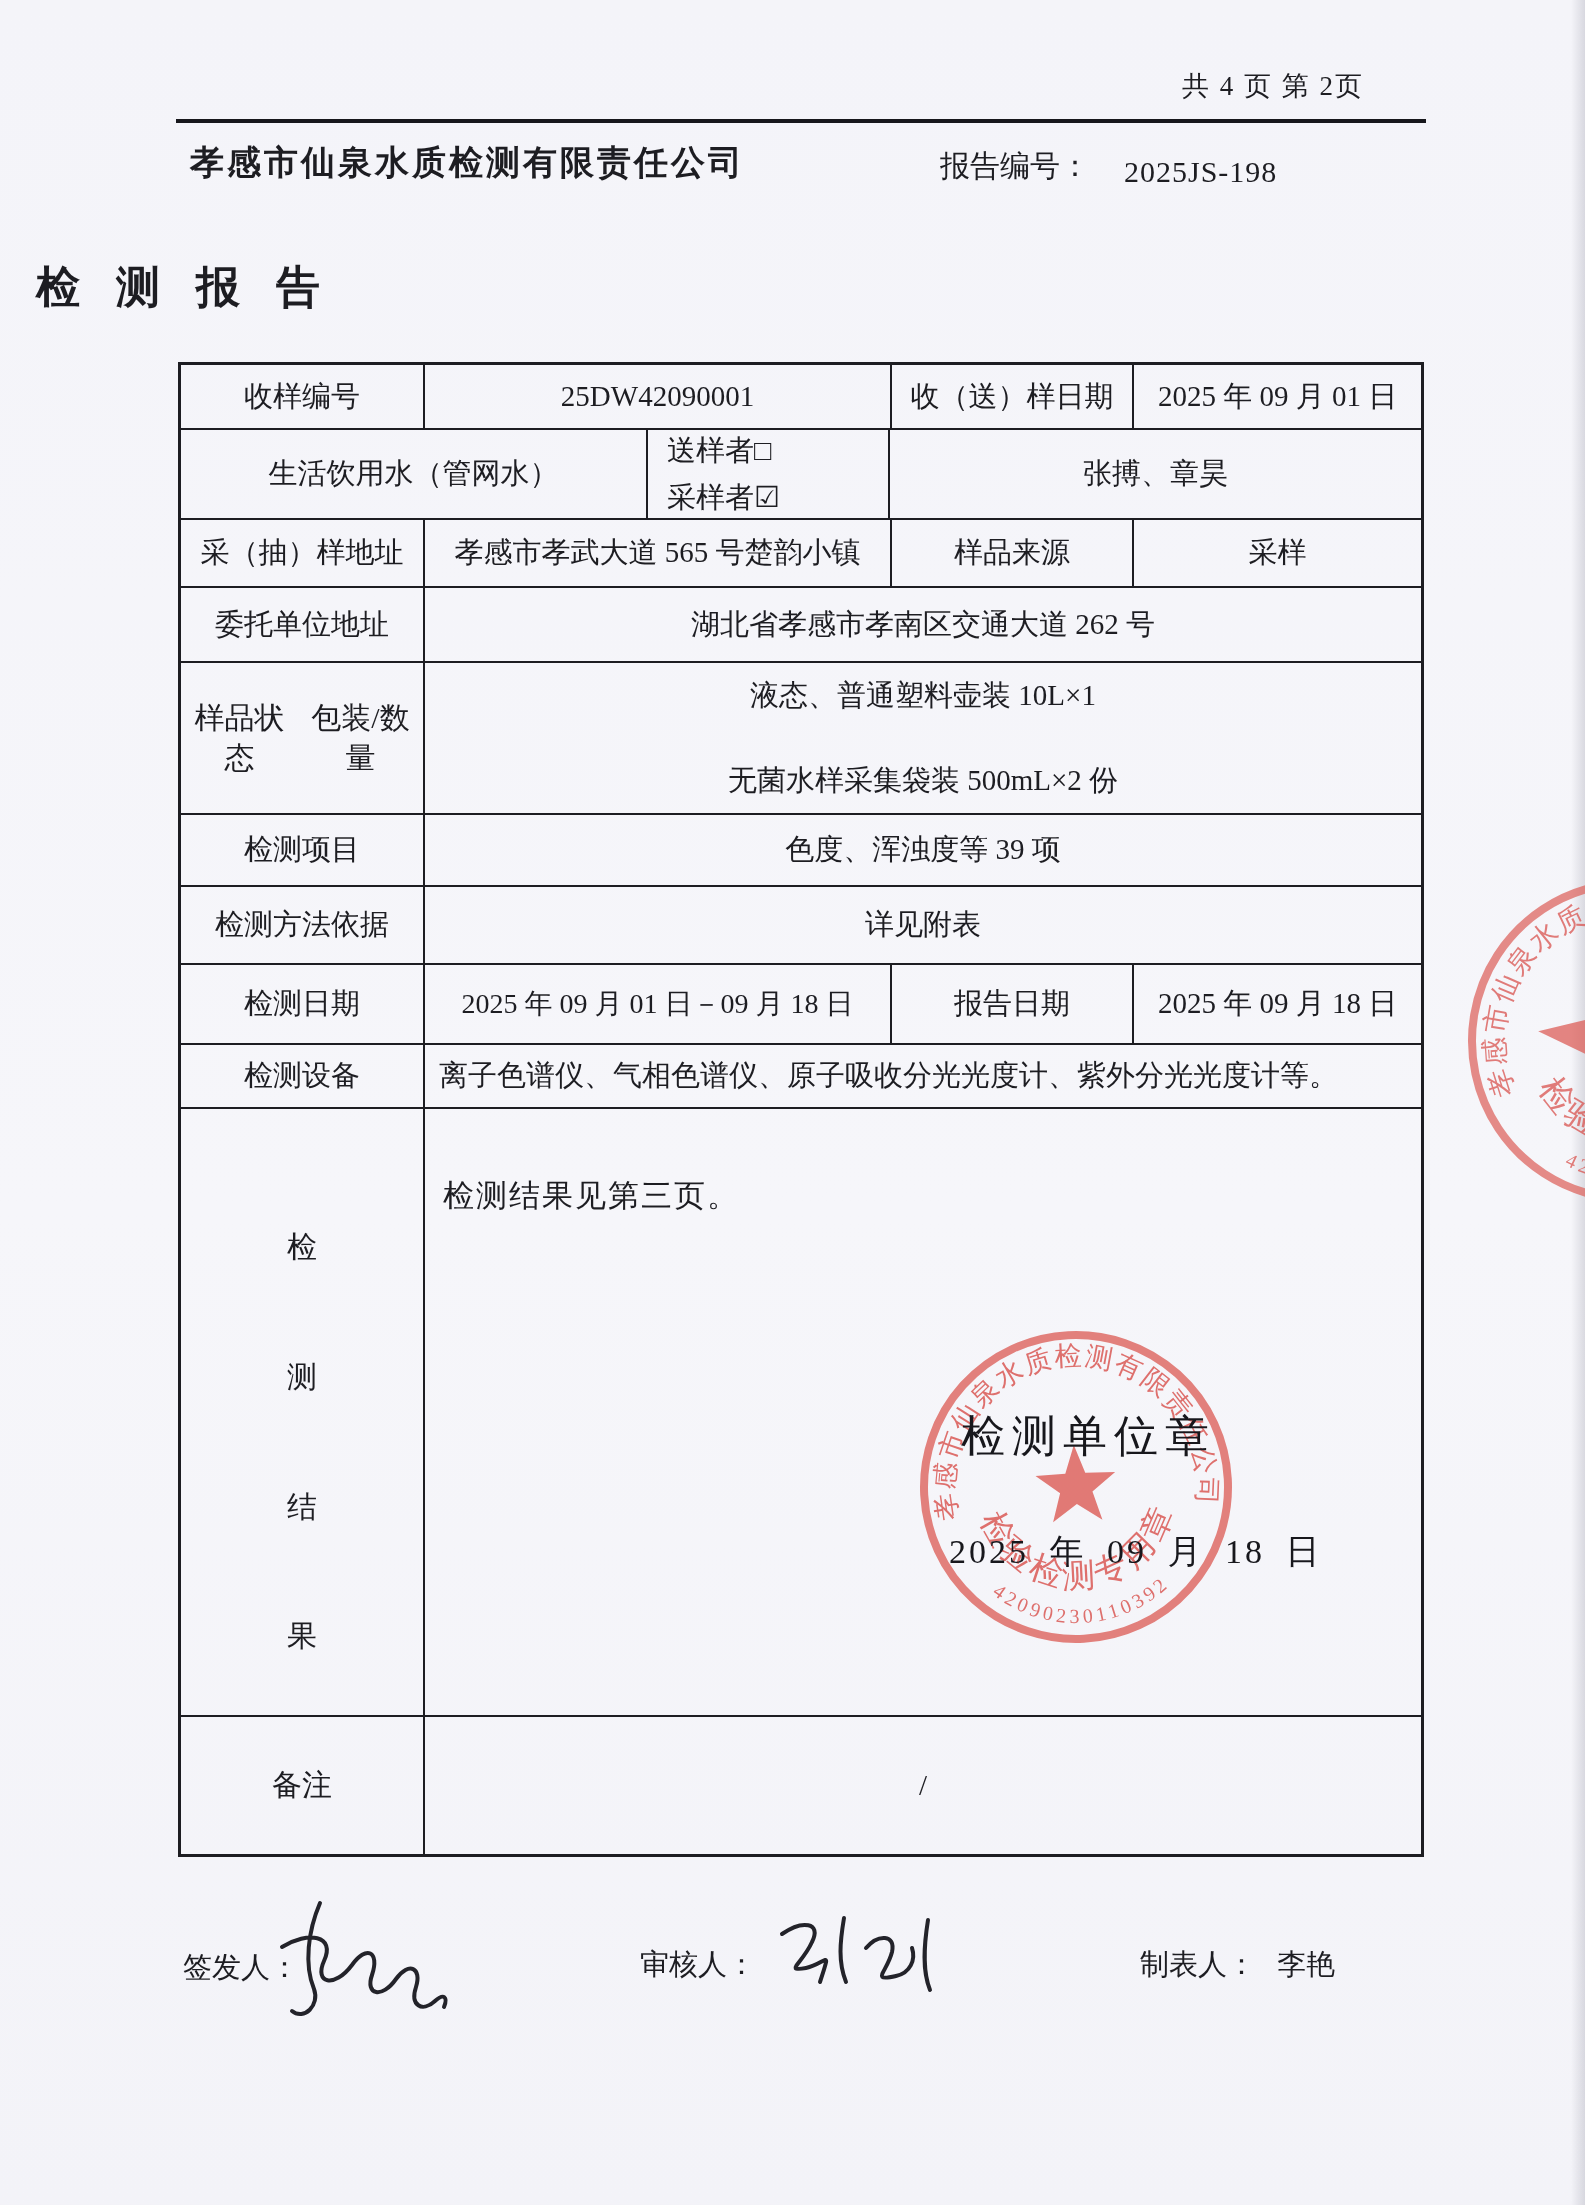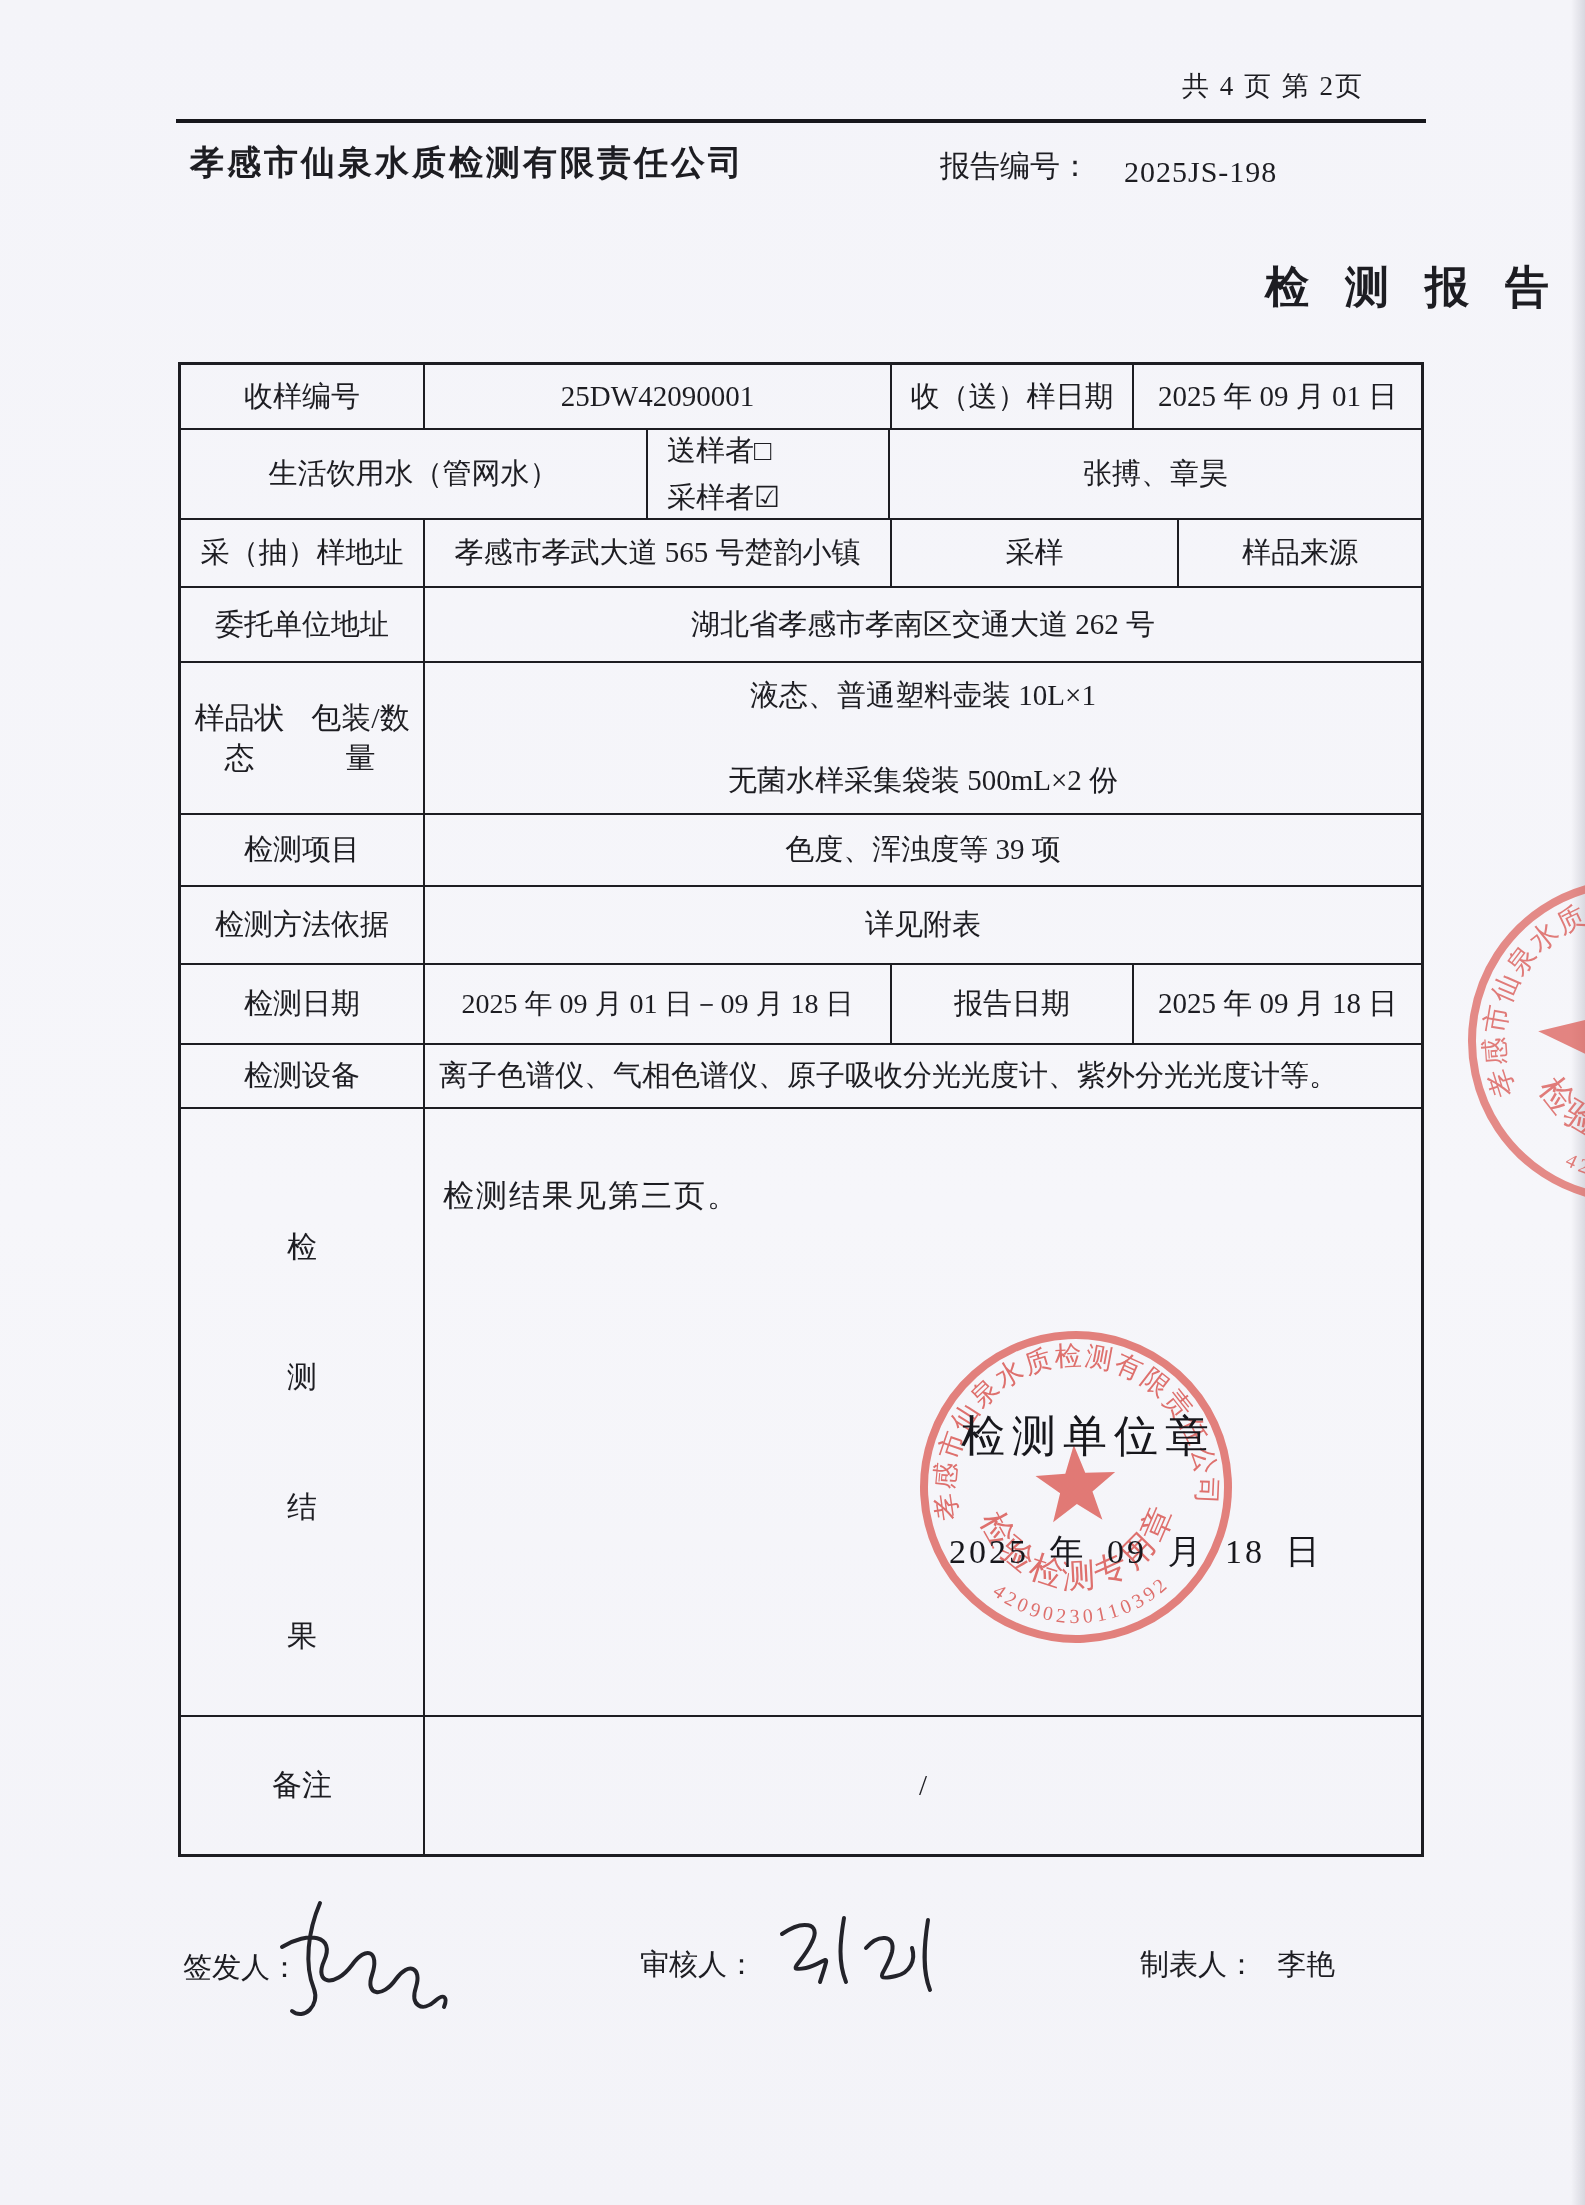--- a/index.html
+++ b/index.html
@@ -10,21 +10,21 @@
     font-family:"Liberation Serif","DejaVu Serif",serif;
     color:#1d1d22;
   }
   .edge-shade{position:absolute;right:0;top:0;width:14px;height:100%;
     background:linear-gradient(90deg,rgba(0,0,0,0),rgba(90,90,110,0.18));}
   .page-info{position:absolute;top:68px;left:1182px;font-size:27px;letter-spacing:2px;}
   .header-rule{position:absolute;left:176px;top:119px;width:1250px;height:4px;background:#17171c;}
   .company-name{position:absolute;left:190px;top:140px;font-size:34px;font-weight:bold;letter-spacing:3px;}
   .report-no{position:absolute;left:940px;top:146px;font-size:30px;display:flex;text-align:center;}
   .report-no .num{margin-left:34px;letter-spacing:1px;margin-top:9px;}
-  .doc-title{position:absolute;left:0;top:258px;width:100%;text-align:right;
+  .doc-title{position:absolute;left:0;top:258px;width:100%;text-align:left;
     font-size:44px;font-weight:bold;letter-spacing:36px;padding-left:36px;box-sizing:border-box;}
 
   .tbl{position:absolute;left:178px;top:362px;width:1246px;border:3px solid #1d1d22;box-sizing:border-box;}
   .row{display:flex;border-bottom:2px solid #1d1d22;box-sizing:border-box;}
   .row:last-child{border-bottom:none;}
   .cell{border-right:2px solid #1d1d22;box-sizing:border-box;display:flex;align-items:center;
     justify-content:center;text-align:center;font-size:29px;line-height:1.35;}
   .cell:last-child{border-right:none;}
   .cA{width:244px;flex:none;}
   .cB{width:467px;flex:none;}
@@ -93,22 +93,22 @@
       <div class="cell cC optlines">
         <span>送样者□</span>
         <span>采样者☑</span>
       </div>
       <div class="cell cD">张搏、章昊</div>
     </div>
 
     <div class="row r3">
       <div class="cell cA">采（抽）样地址</div>
       <div class="cell cB">孝感市孝武大道 565 号楚韵小镇</div>
+      <div class="cell cC">样品来源</div>
       <div class="cell cD">采样</div>
-      <div class="cell cC">样品来源</div>
     </div>
 
     <div class="row r4">
       <div class="cell cA">委托单位地址</div>
       <div class="cell span">湖北省孝感市孝南区交通大道 262 号</div>
     </div>
 
     <div class="row r5">
       <div class="cell cA vlabel2">
         <span>样品状态</span>

